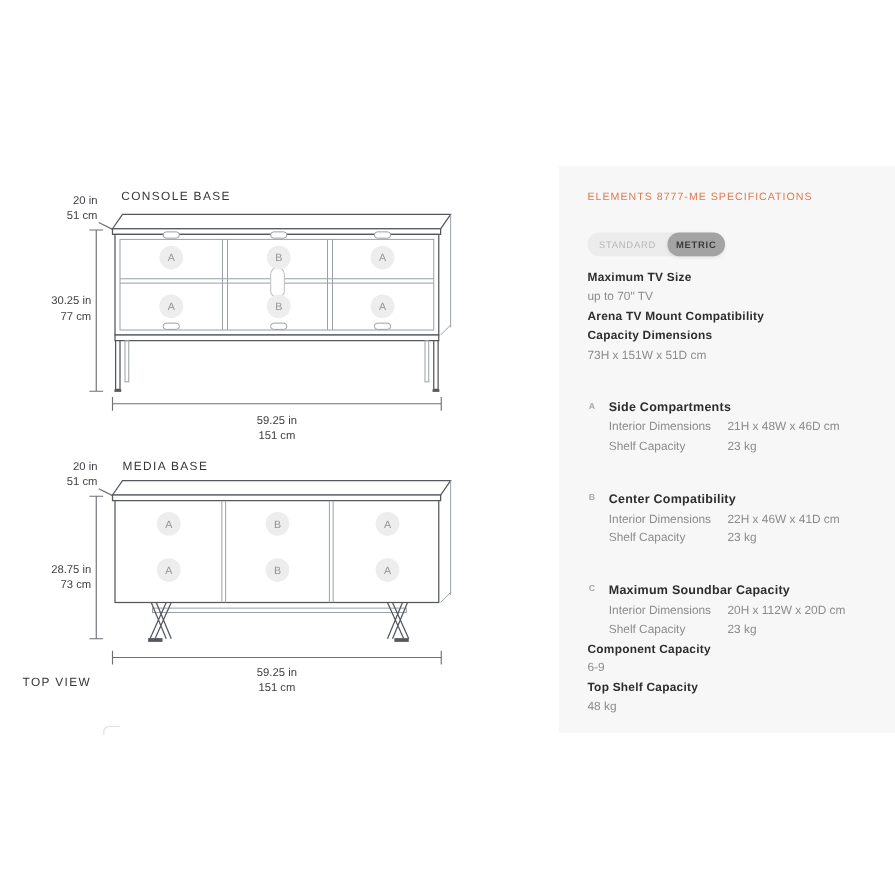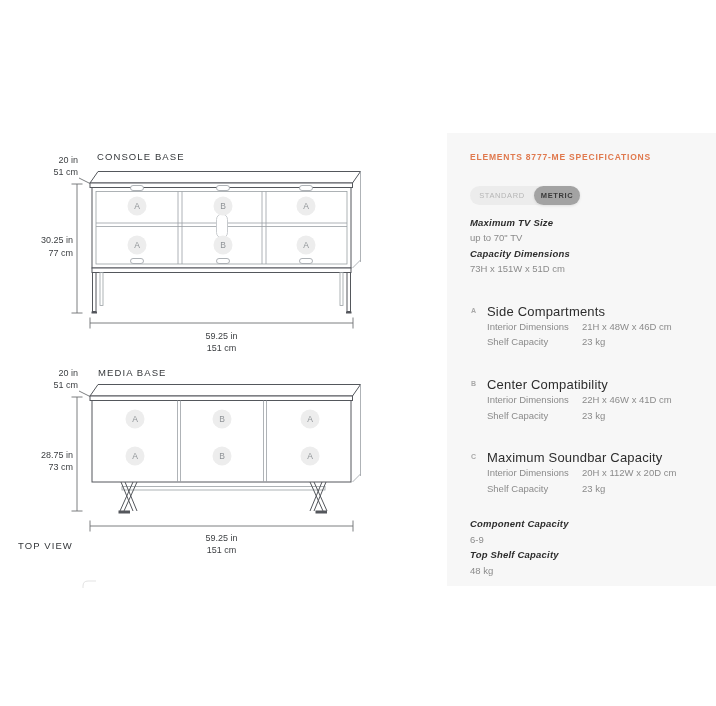--- a/index.html
+++ b/index.html
@@ -13,38 +13,38 @@
   .dim{font-size:9px;fill:#3e4144;}
   .badge-letter{font-size:8.5px;fill:#8f9397;}
   .ln{stroke:#54575c;stroke-width:1;fill:none;}
   .ln-light{stroke:#9aa0a4;stroke-width:0.8;fill:none;}
   .ln-dim{stroke:#6d7073;stroke-width:0.9;fill:none;}
   .panel-fill{fill:#ffffff;stroke:#54575c;stroke-width:1;}
 
   
   .spec-panel{position:absolute;left:447px;top:133px;width:269px;height:453px;
     background:#f7f7f7;box-sizing:border-box;padding:19px 18px 0 23px;overflow:hidden;}
-  .spec-heading{font-size:8.5px;font-weight:bold;letter-spacing:0.8px;color:#e0794e;}
+  .spec-heading{font-size:8.5px;font-weight:normal;letter-spacing:0.8px;color:#e0794e;}
   .units-toggle{margin-top:24px;width:110px;height:19px;background:#ececec;
     border-radius:9.5px;display:flex;align-items:stretch;text-align:center;}
   .units-toggle .seg{display:flex;align-items:center;justify-content:center;
     font-size:7.5px;letter-spacing:0.6px;cursor:pointer;}
   .seg-standard{width:64px;color:#b6b6b6;}
   .seg-metric{width:46px;background:#a3a3a3;border-radius:9.5px;color:#3a3a3a;
     font-weight:bold;box-shadow:0 1px 3px rgba(0,0,0,0.10);}
-  .kv-label{font-size:9.5px;font-weight:bold;color:#2d2d2d;line-height:15.4px;letter-spacing:0.2px;font-style:italic;}
+  .kv-label{font-size:9.5px;font-weight:bold;color:#2d2d2d;line-height:15.4px;letter-spacing:0.2px;}
   .kv-value{font-size:9.5px;color:#8b8b8b;line-height:15.4px;}
   .general-block{margin-top:10px;}
   .comp-group{margin-top:20px;position:relative;padding-left:17px;}
   .comp-group + .comp-group{margin-top:18px;}
   .group-badge{position:absolute;left:1px;top:3px;font-size:7px;font-weight:bold;color:#a8a8a8;}
-  .group-title{font-size:13px;font-weight:normal;color:#2d2d2d;line-height:15.4px;letter-spacing:0.2px;margin-top:27px;}
+  .group-title{font-size:10px;font-weight:bold;color:#2d2d2d;line-height:15.4px;letter-spacing:0.2px;margin-top:27px;}
   .group-row{display:flex;font-size:9.5px;color:#8b8b8b;line-height:15.4px;}
   .group-row .rl{width:95px;flex:none;}
-  .footer-block{margin-top:20px;}
+  .footer-block{}
 </style>
 </head>
 <body>
 
 <div class="page">
 
   <svg class="diagram-svg" width="716" height="706" viewBox="0 0 716 706">
 
     <g>
       <text class="dt" x="97" y="160">CONSOLE BASE</text>
@@ -170,20 +170,21 @@
     <div class="spec-heading">ELEMENTS 8777-ME SPECIFICATIONS</div>
 
     <div class="units-toggle">
       <div class="seg seg-standard">STANDARD</div>
       <div class="seg seg-metric">METRIC</div>
     </div>
 
     <div class="general-block">
       <div class="kv-label">Maximum TV Size</div>
       <div class="kv-value">up to 70" TV</div>
+      <div class="kv-label">Arena TV Mount Compatibility</div>
       <div class="kv-label">Capacity Dimensions</div>
       <div class="kv-value">73H x 151W x 51D cm</div>
     </div>
 
     <div class="comp-group">
       <span class="group-badge">A</span>
       <div class="group-title">Side Compartments</div>
       <div class="group-row">
         <span class="rl">Interior Dimensions</span>
         <span class="rv">21H x 48W x 46D cm</span>

